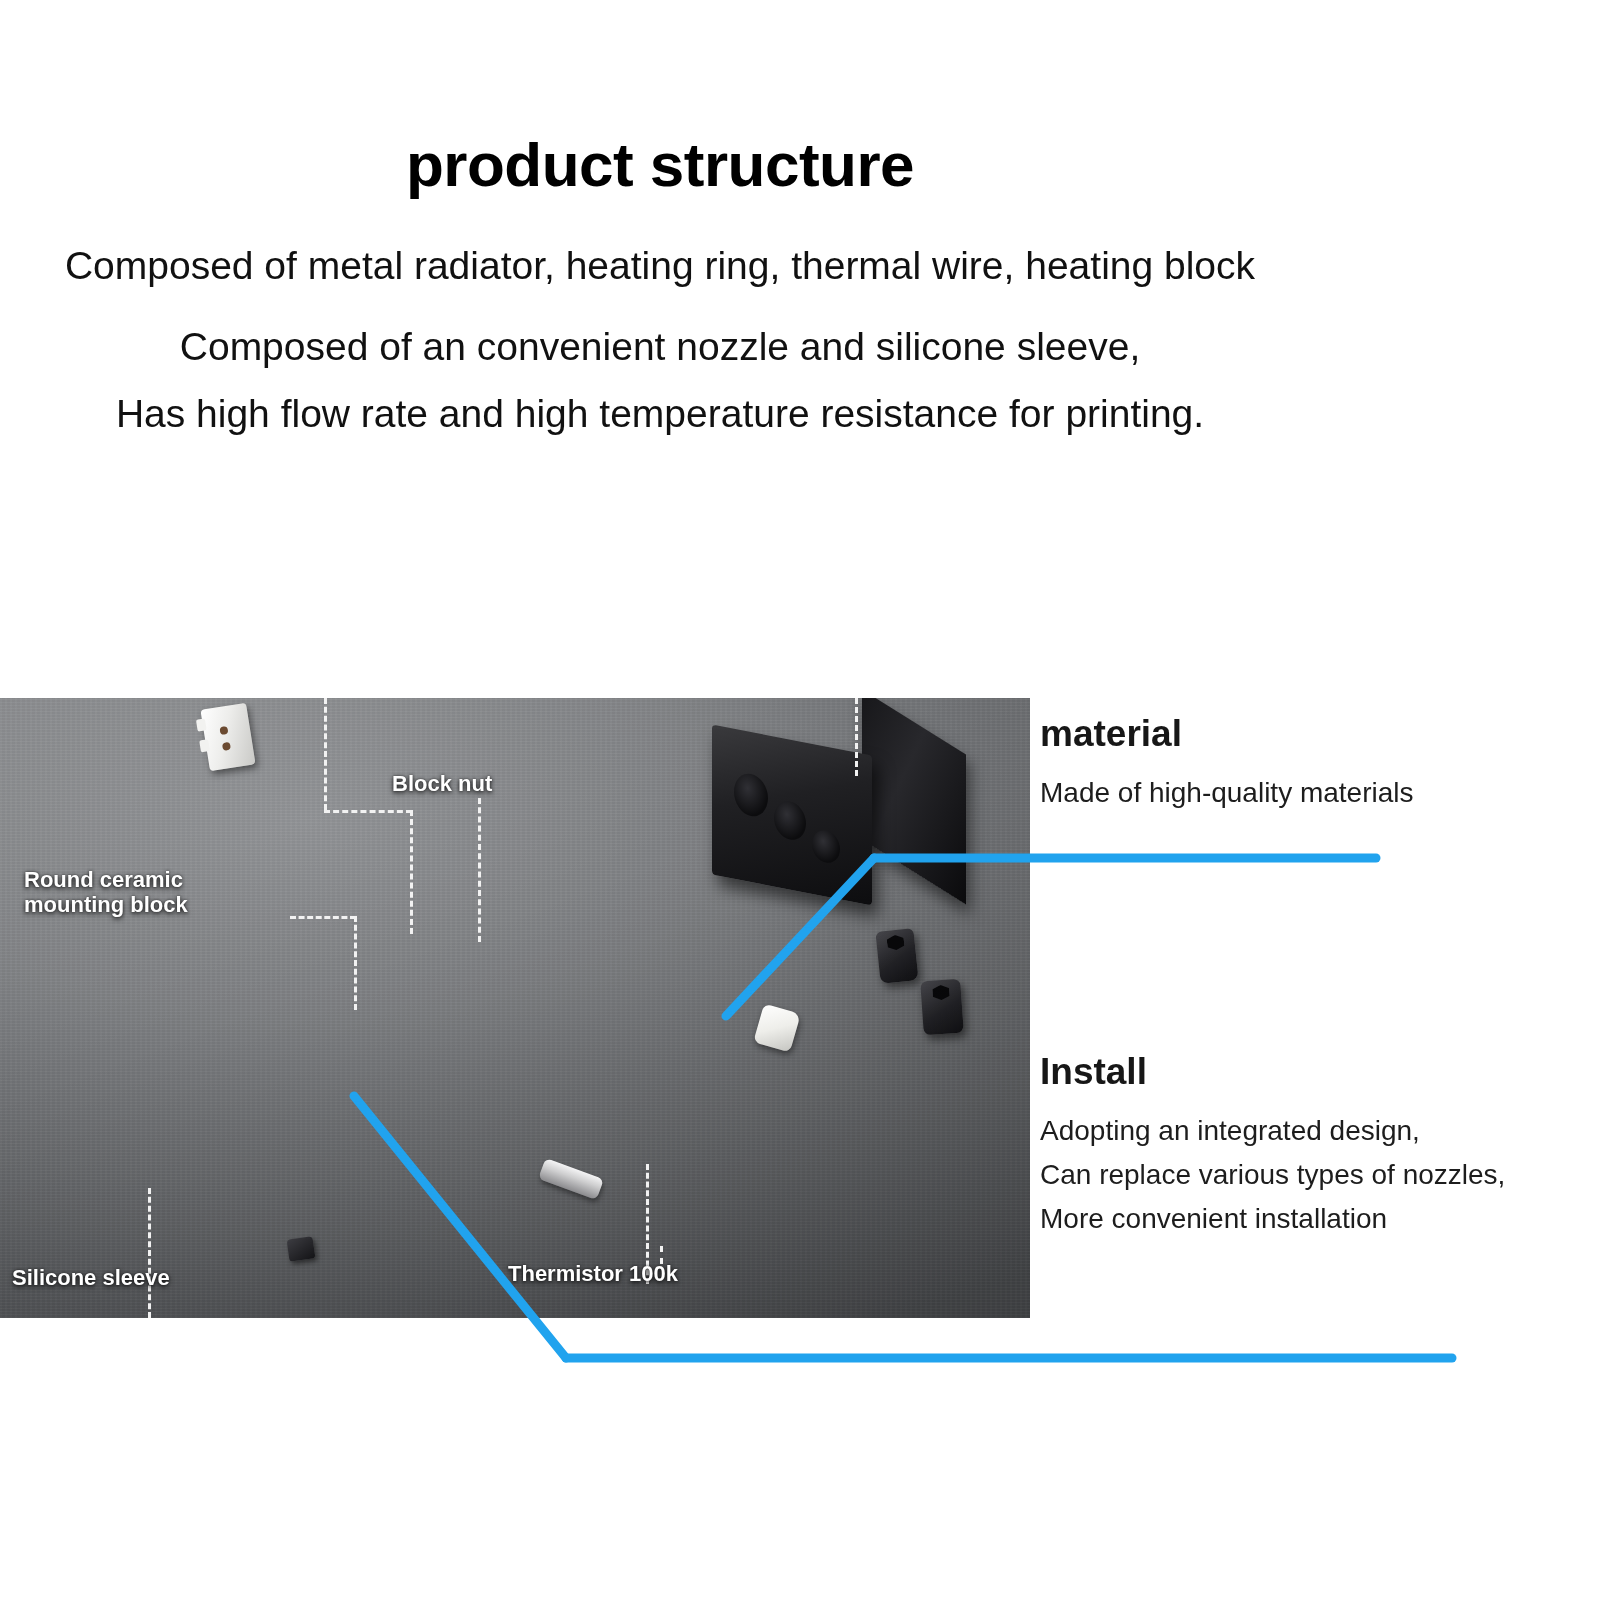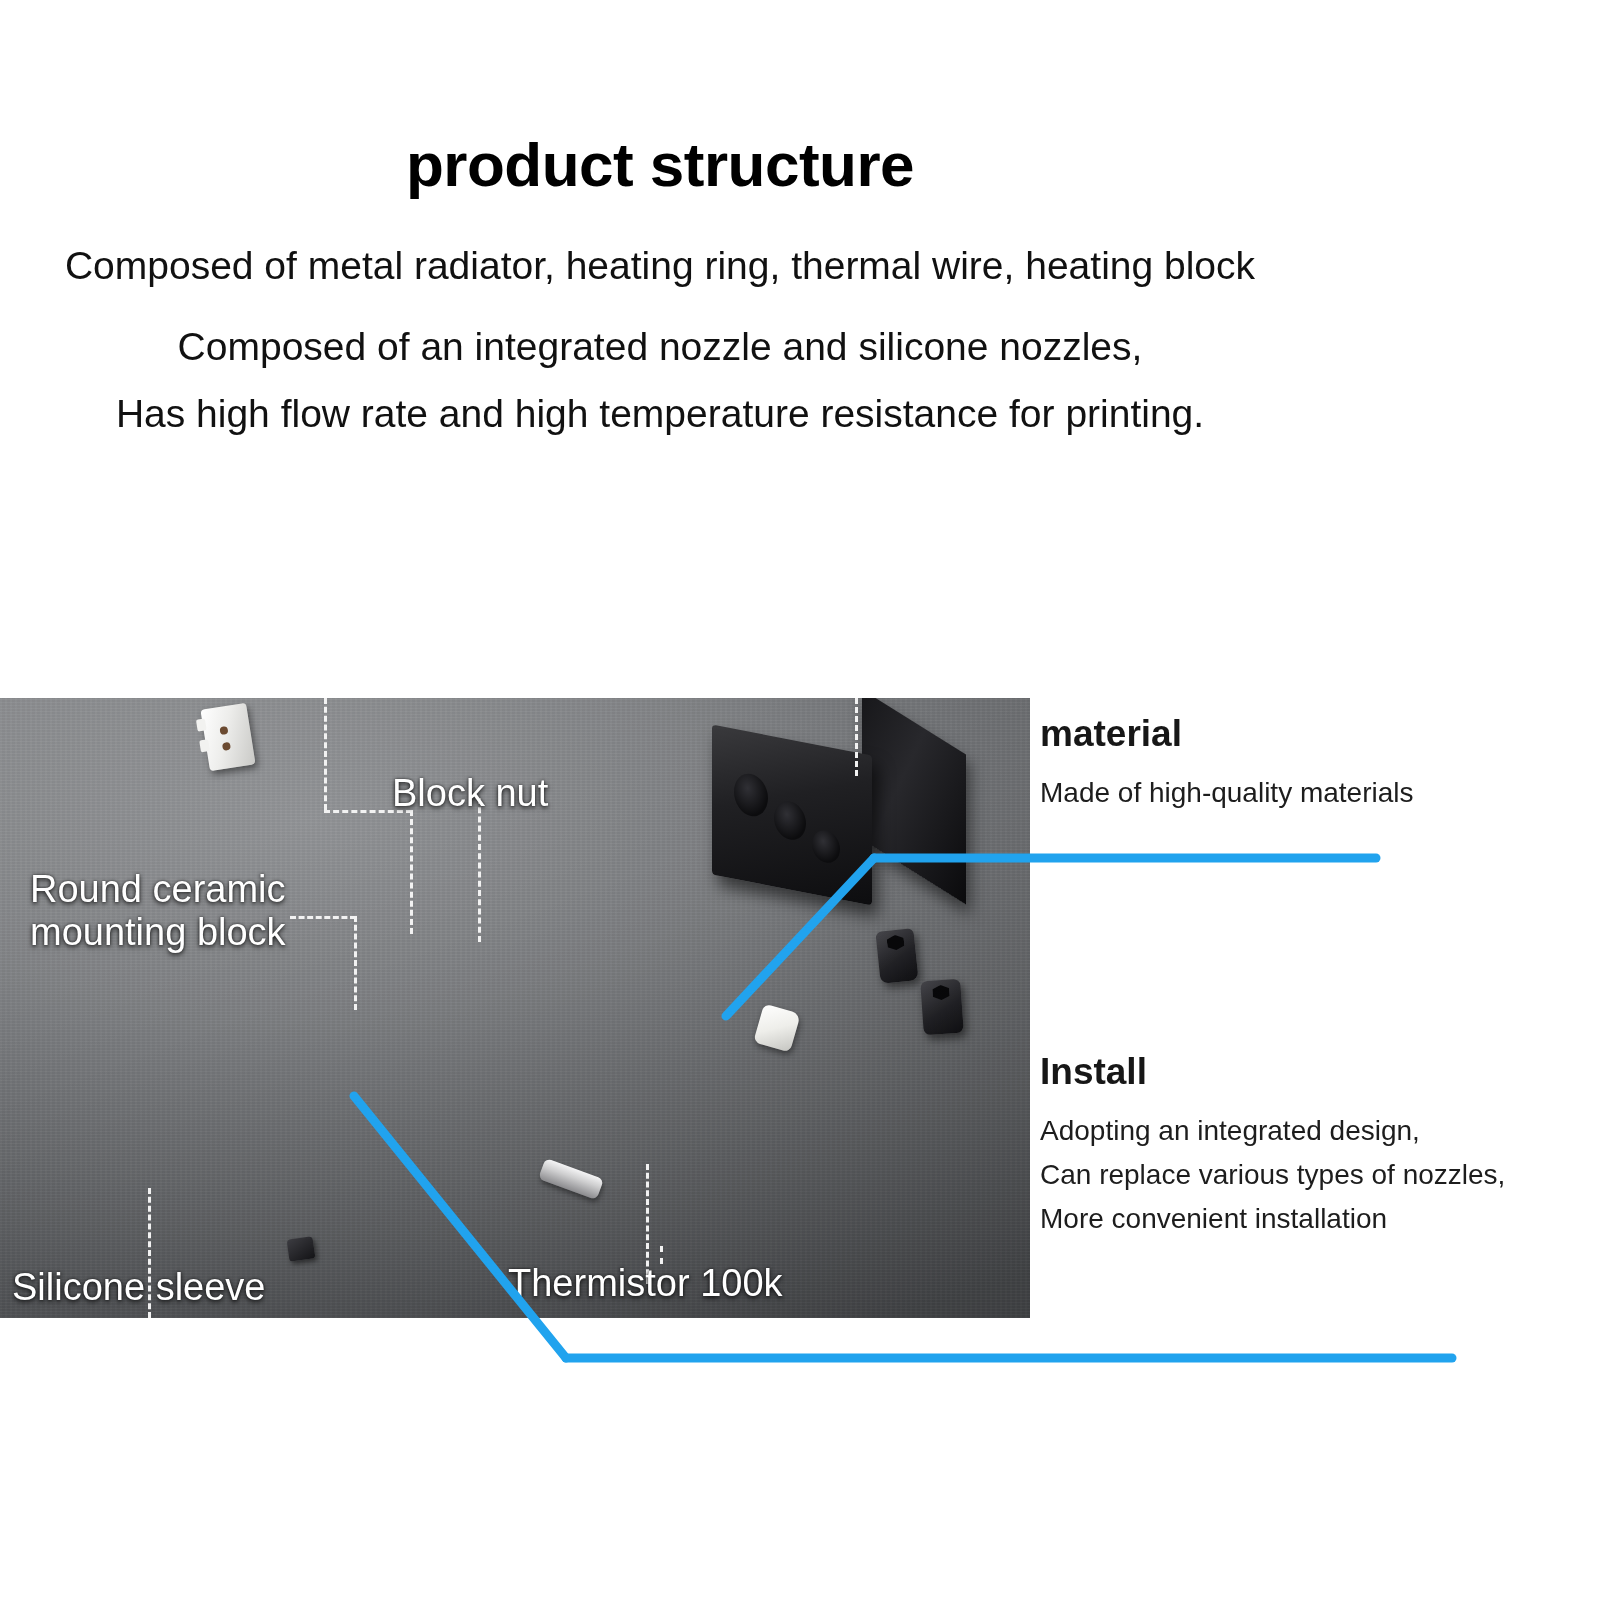--- a/index.html
+++ b/index.html
@@ -153,22 +153,22 @@
     border-left: 3px dashed #f2f2f2;
   }
   .dash-h {
     border-top: 3px dashed #f2f2f2;
   }
 
   
   .plabel {
     position: absolute;
     color: #ffffff;
-    font-weight: 400;
-    font-size: 38px;
+    font-weight: 700;
+    font-size: 22px;
     line-height: 1.12;
     text-shadow: 0 2px 5px rgba(0,0,0,.75), 0 0 3px rgba(0,0,0,.55);
     z-index: 16;
     white-space: pre-line;
   }
   #label-round { left: 14px; top: 868px; }
   #label-blocknut { left: 392px; top: 772px; }
   #label-silicone { left: 12px; top: 1266px; }
   #label-therm { left: 508px; top: 1262px; }
 
@@ -186,21 +186,21 @@
   #info-install  { left: 1040px; top: 1052px; width: 560px; }
 </style>
 </head>
 <body>
 
 <div class="page">
 
   <div class="header">
     <div class="title">product structure</div>
     <div class="subline sub1">Composed of metal radiator, heating ring, thermal wire, heating block</div>
-    <div class="subline sub2">Composed of an integrated nozzle and silicone nozzles,</div>
+    <div class="subline sub2">Composed of an convenient nozzle and silicone sleeve,</div>
     <div class="subline sub3">Has high flow rate and high temperature resistance for printing.</div>
   </div>
 
   <div class="photo">
 
     <div class="part jst" style="top:8px;">
       <div class="jst-notch"></div>
       <div class="jst-notch2"></div>
       <div class="jst-hole" style="left:16px;top:20px;"></div>
       <div class="jst-hole" style="left:16px;top:36px;"></div>
@@ -234,21 +234,21 @@
     <div class="dash dash-v" style="left:354px;top:218px;height:94px;"></div>
 
     <div class="dash dash-v" style="left:855px;top:0px;height:78px;"></div>
 
     <div class="dash dash-v" style="left:148px;top:490px;height:130px;"></div>
 
     <div class="dash dash-v" style="left:646px;top:466px;height:120px;"></div>
 
     <div class="dash dash-v" style="left:660px;top:548px;height:18px;"></div>
 
-    <div class="plabel" id="label-round" style="left:30px;top:170px;">Round ceramic
+    <div class="plabel" id="label-round" style="left:24px;top:170px;">Round ceramic
 mounting block</div>
     <div class="plabel" id="label-blocknut" style="left:392px;top:74px;">Block nut</div>
     <div class="plabel" id="label-silicone" style="left:12px;top:568px;">Silicone sleeve</div>
     <div class="plabel" id="label-therm" style="left:508px;top:564px;text-align:right;">Thermistor 100k</div>
   </div>
 
   <svg width="1600" height="1600" style="position:absolute;left:0;top:0;z-index:20;pointer-events:none;">
 
     <path d="M726,1016 L874,858" stroke="#21a3ee" stroke-width="9" fill="none" stroke-linecap="round"></path>
     <path d="M874,858 L1376,858" stroke="#21a3ee" stroke-width="9" fill="none" stroke-linecap="round"></path>

